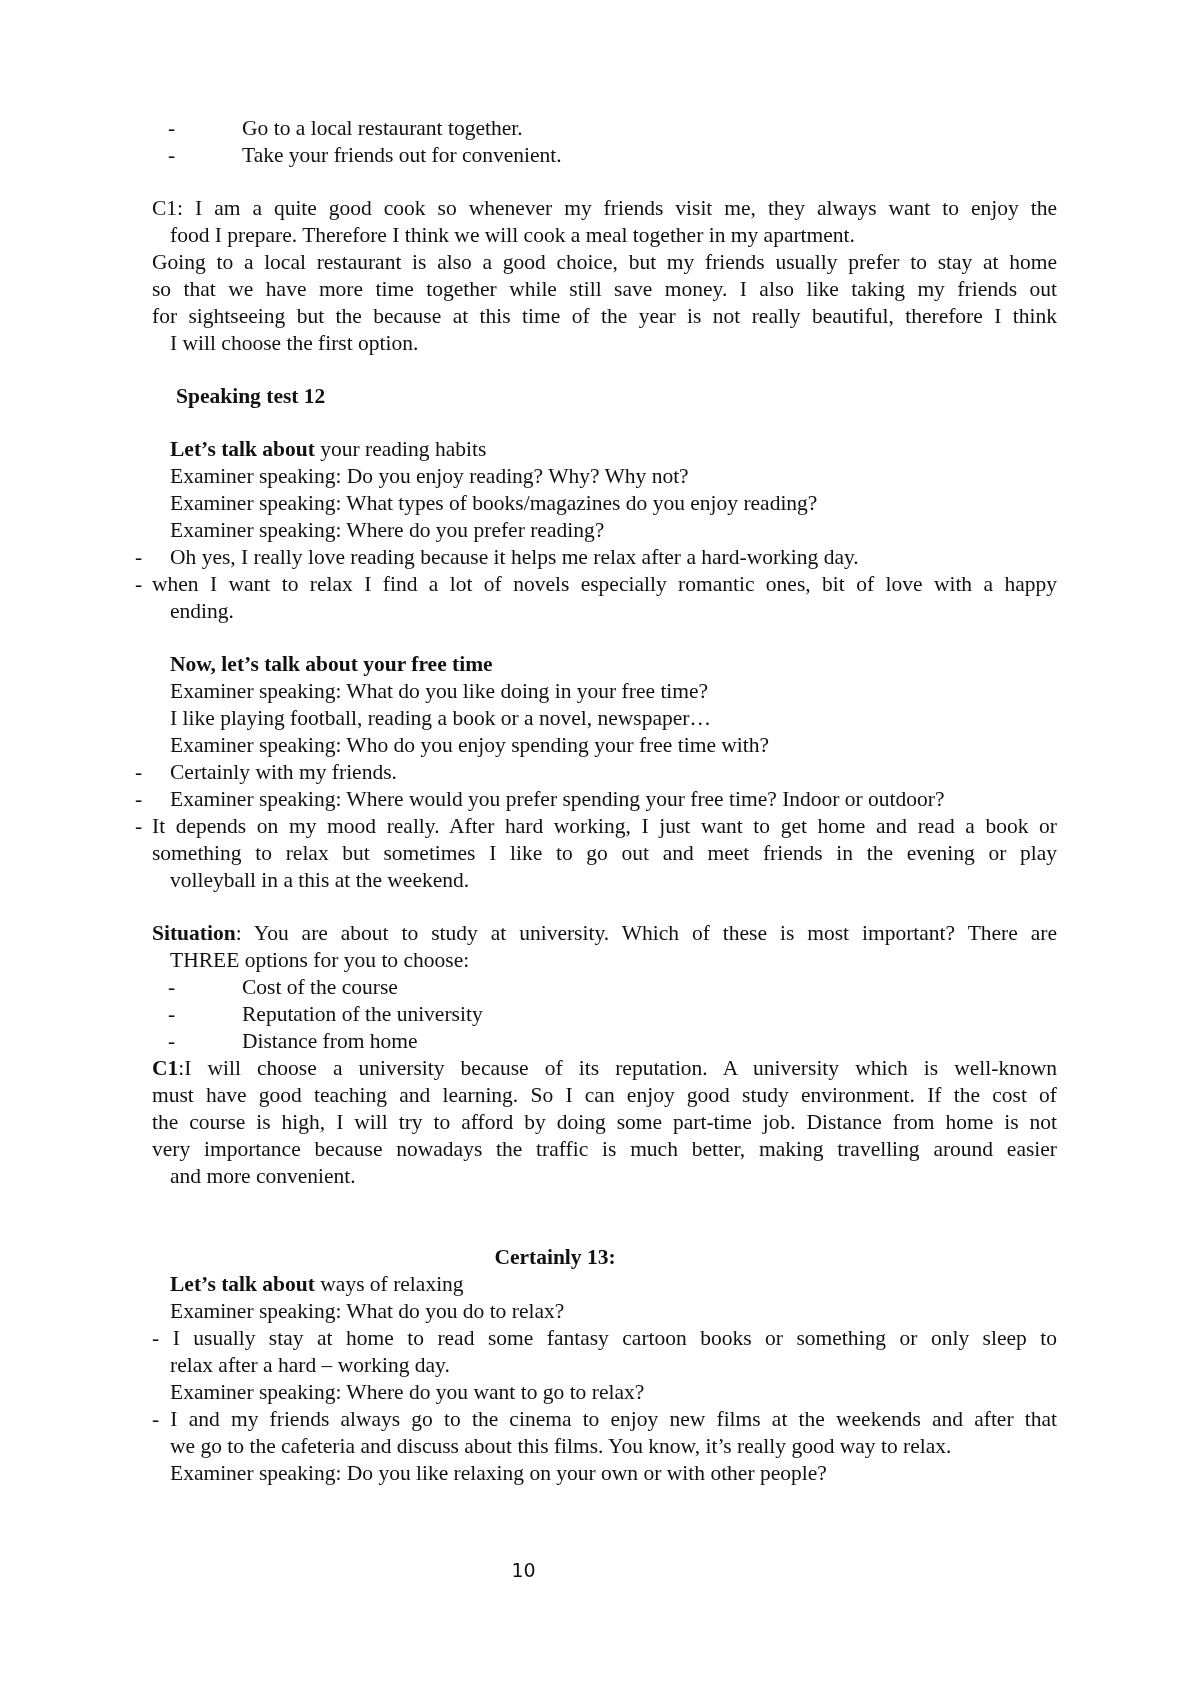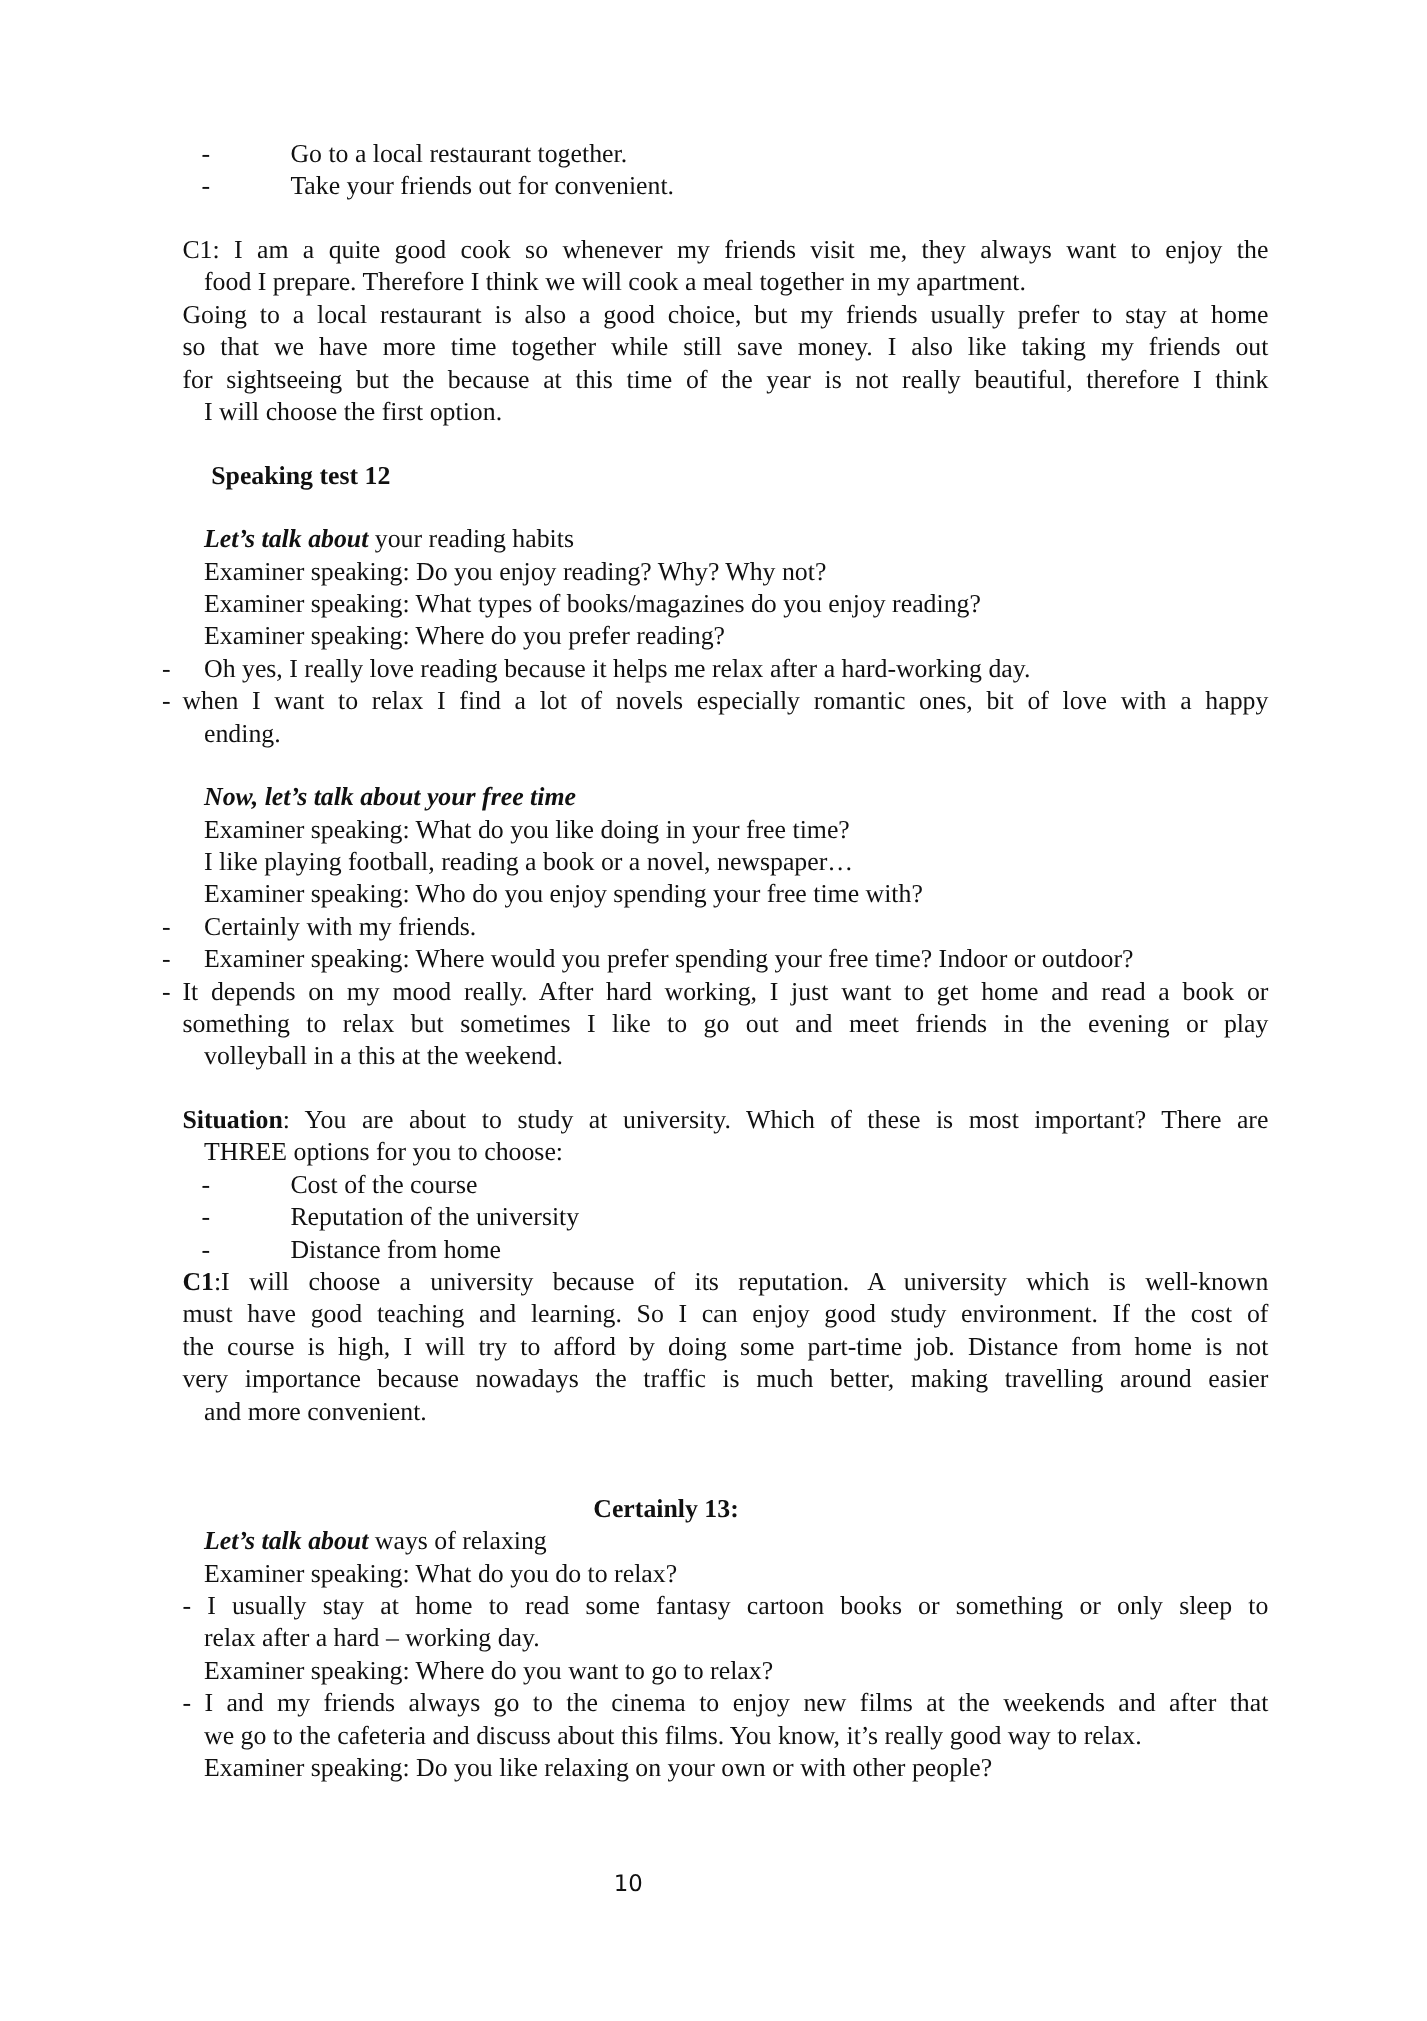--- a/index.html
+++ b/index.html
@@ -9,21 +9,21 @@
     font-family: "Liberation Serif", "DejaVu Serif", serif;
     font-size: 21.5px; color: #111111; line-height: 27.3px;
   }
   .line { position: absolute; left: 170px; white-space: nowrap; }
   .just { position: absolute; left: 152px; width: 905px; text-align: justify; text-align-last: left; }
   .just.full { text-align-last: justify; }
   .dash { position: absolute; left: 168px; }
   .dash2 { position: absolute; left: 135px; }
   .opt { position: absolute; left: 242px; white-space: nowrap; }
   .b { font-weight: bold; }
-  .bi { font-weight: bold; font-style: italic; }
+  .bi { font-weight: bold; }
   .pagenum {
     position: absolute; top: 1557px; left: 0; width: 1047px; text-align: center;
     font-family: "DejaVu Sans", "Liberation Sans", sans-serif; font-size: 19px; color: #111;
   }
 </style>
 </head>
 <body>
 
 <div class="page">
 

